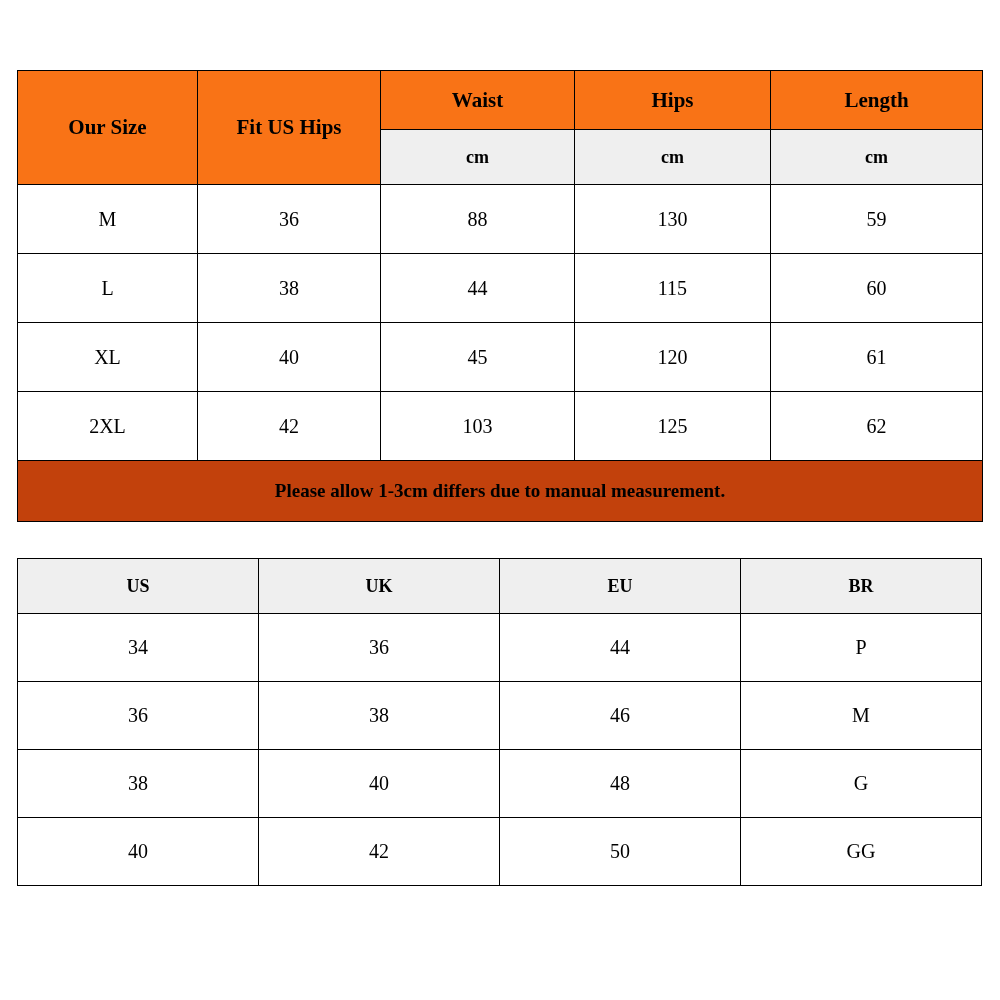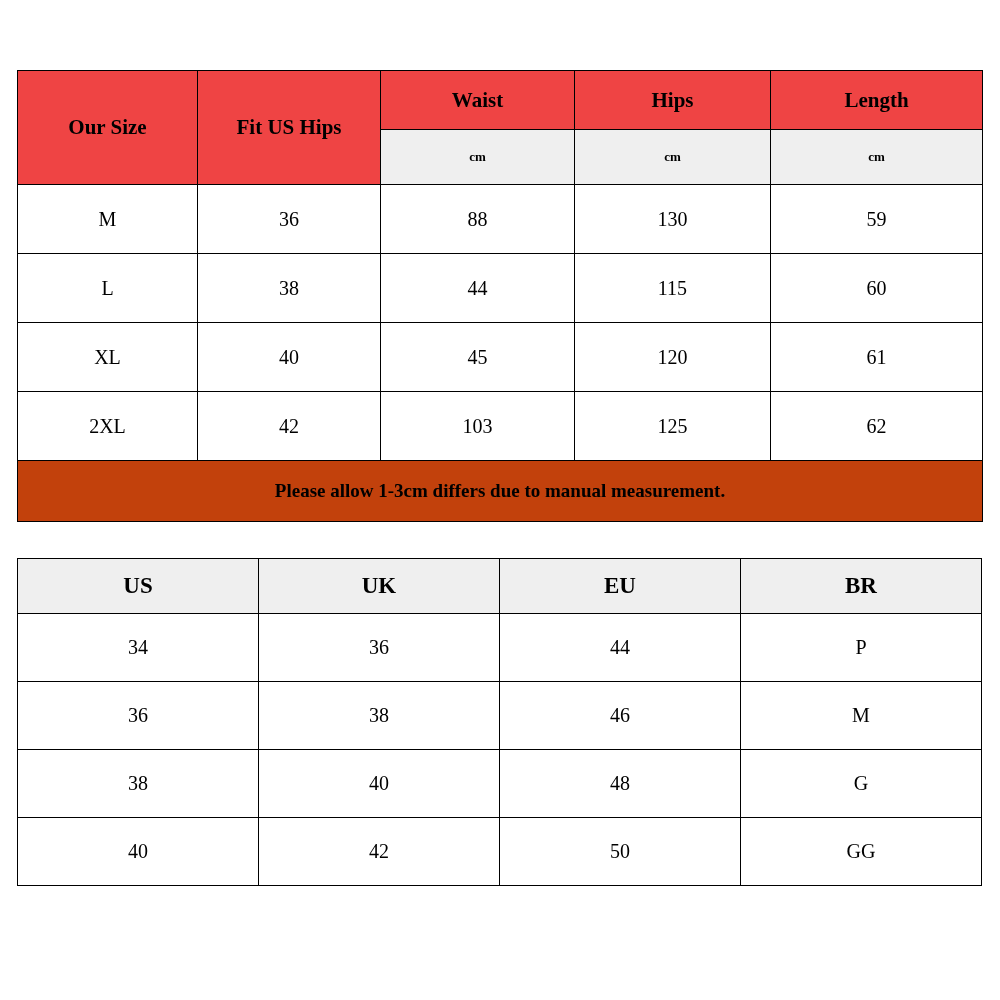--- a/index.html
+++ b/index.html
@@ -35,28 +35,28 @@
   }
   .size-table td,
   .size-table th {
     border: 1px solid #000000;
     text-align: center;
     vertical-align: middle;
     font-weight: normal;
     background: #ffffff;
   }
   .size-table .hdr {
-    background: #ef4444;
+    background: #f97316;
     font-weight: bold;
     font-size: 21px;
   }
   .size-table .hdr-unit {
     background: #efefef;
     font-weight: bold;
-    font-size: 13px;
+    font-size: 18px;
   }
   .size-table .cell {
     font-size: 20px;
     height: 66px;
   }
   .size-table .note {
     background: #c2410c;
     font-weight: bold;
     font-size: 19px;
     height: 58px;
@@ -83,21 +83,21 @@
   .conv-table th {
     border: 1px solid #000000;
     text-align: center;
     vertical-align: middle;
     font-weight: normal;
     background: #ffffff;
   }
   .conv-table .hdr {
     background: #efefef;
     font-weight: bold;
-    font-size: 23px;
+    font-size: 18px;
     height: 52px;
     text-align: center;
   }
   .conv-table .cell {
     font-size: 20px;
     height: 65px;
   }
   .conv-col { width: 241px; }
 </style>
 </head>

